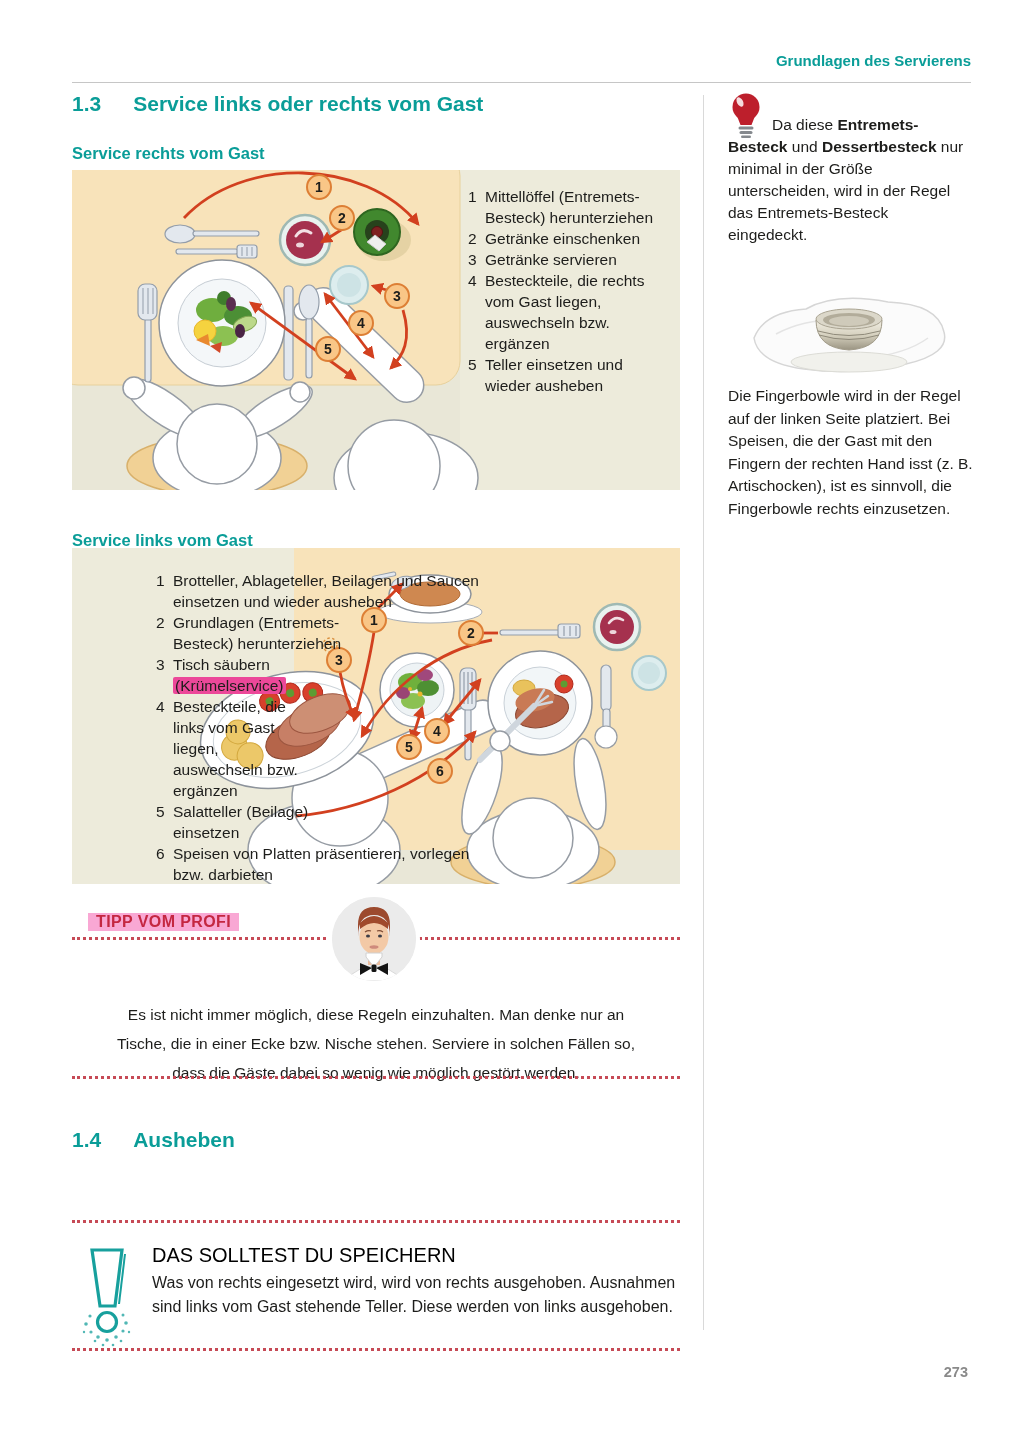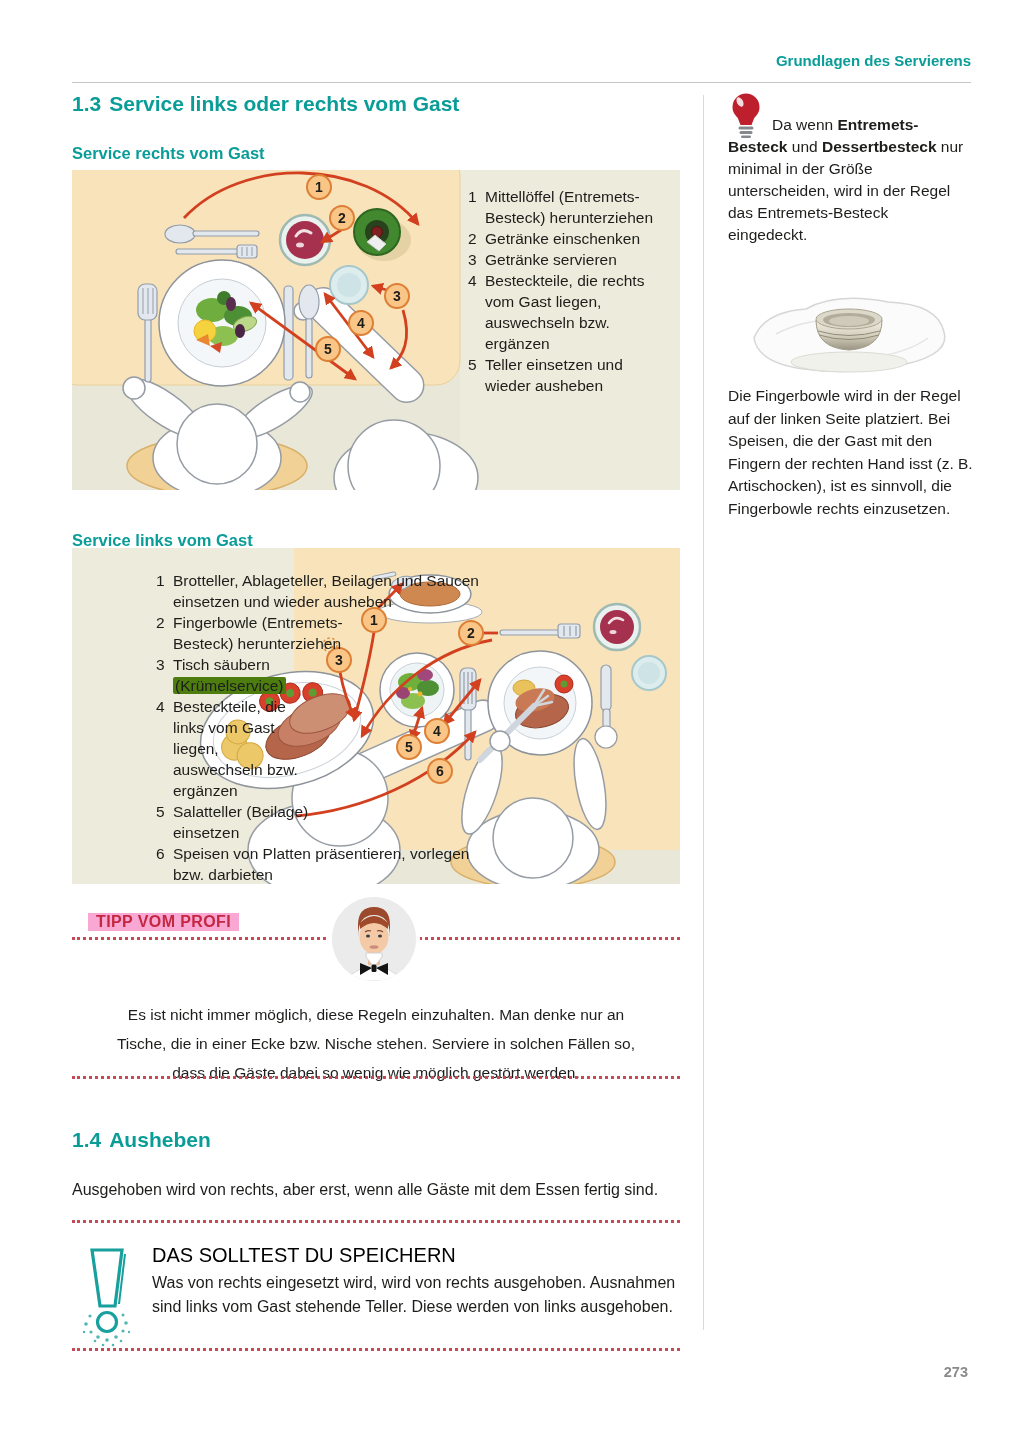--- a/index.html
+++ b/index.html
@@ -4,34 +4,34 @@
 <style>
   html,body { margin:0; padding:0; background:#ffffff; }
   body { font-family:"Liberation Sans", sans-serif; color:#1d1d1b; }
   .page { position:relative; width:1018px; height:1440px; background:#fff; overflow:hidden; }
 
   .running-head { position:absolute; top:52px; right:47px; font-size:15px; font-weight:bold; color:#0a9d98; }
   .head-rule { position:absolute; top:82px; left:72px; width:899px; border-top:1.5px solid #c6c6c6; }
   .col-rule { position:absolute; left:703px; top:95px; height:1235px; border-left:1.5px solid #d9d9d9; }
 
   .h1 { position:absolute; left:72px; color:#0a9d98; font-size:21px; font-weight:bold; }
-  .h1 .h1-num { margin-right:8px; }
+  .h1 .h1-num { margin-right:32px; }
   .h2 { position:absolute; left:72px; color:#0a9d98; font-size:16.5px; font-weight:bold; }
 
   .figure { position:absolute; left:72px; }
   .figure svg { position:absolute; left:0; top:0; display:block; font-family:"Liberation Sans", sans-serif; }
 
   .steps { position:absolute; font-size:15.5px; line-height:21px; color:#1d1d1b; }
   .step { display:flex; }
   .sn { width:17px; flex-shrink:0; }
   .st { flex:1; }
   .steps-f1 { left:396px; top:16px; width:204px; }
   .steps-f2 { left:84px; top:22px; width:340px; }
   .steps-f2 .narrow { width:212px; }
-  .hl { background:#4d7c0f; border-radius:2px; padding:0 2px; }
+  .hl { background:#ec4899; border-radius:2px; padding:0 2px; }
 
   .tip-sec { position:absolute; left:72px; top:893px; width:608px; height:200px; }
   .tip-dots { position:absolute; top:44px; left:0; right:0; border-top:3px dotted #c64a56; }
   .tip-label { position:absolute; top:20px; left:16px; background:#f9a8d4; padding:0 8px; color:#c42741; font-weight:bold; font-size:16px; letter-spacing:0.4px; }
   .avatar { position:absolute; left:256px; top:0; width:92px; height:92px; border-radius:50%; border:4px solid #fff; overflow:hidden; background:#ebebeb; box-sizing:border-box; }
   .avatar svg { display:block; }
   .tip-text { position:absolute; top:100px; left:44px; width:520px; text-align:center; font-size:15.5px; line-height:29px;margin-top:7px; }
 
   .dotted { position:absolute; left:72px; width:608px; border-top:3px dotted #c64a56; }
 
@@ -366,21 +366,21 @@
       </g>
     </svg>
 
     <div class="steps steps-f2">
       <div class="step">
           <span class="sn">1</span>
           <span class="st">Brotteller, Ablageteller, Beilagen und Saucen einsetzen und wieder ausheben</span>
         </div>
       <div class="step narrow">
           <span class="sn">2</span>
-          <span class="st">Fingerbowle (Entremets-Besteck) herunterziehen</span>
+          <span class="st">Grundlagen (Entremets-Besteck) herunterziehen</span>
         </div>
       <div class="step narrow">
           <span class="sn">3</span>
           <span class="st"><span>Tisch säubern </span><br><span class="hl">(Krümelservice)</span></span>
         </div>
       <div class="step narrow" style="width:150px;">
           <span class="sn">4</span>
           <span class="st">Besteckteile, die links vom Gast liegen, auswechseln bzw. ergänzen</span>
         </div>
       <div class="step narrow" style="width:180px;">
@@ -417,21 +417,20 @@
       </svg>
     </div>
     <div class="tip-text">Es ist nicht immer möglich, diese Regeln einzuhalten. Man denke nur an Tische, die in einer Ecke bzw. Nische stehen. Serviere in solchen Fällen so, dass die Gäste dabei so wenig wie möglich gestört werden.</div>
     <div class="tip-dots" style="top:183px;"></div>
   </div>
 
   <div class="h1" style="top:1128px;">
     <span class="h1-num">1.4</span><span>Ausheben</span>
   </div>
 
-  <div class="para" style="top:1178px;">Ausgehoben wird von rechts, aber erst, wenn alle Gäste mit dem Essen fertig sind.</div>
 
   <div class="dotted" style="top:1220px;"></div>
 
   <div class="remember">
     <div class="rem-icon">
       <svg width="60" height="104" viewBox="0 0 60 104">
         <g fill="none" stroke="#17a09d" stroke-width="3.2">
           <path d="M16,6 L46,6 L39,62 L24,62 Z"></path>
           <path d="M49,10 L43,60" stroke-width="2"></path>
           <circle cx="31" cy="78" r="9.5"></circle>
@@ -468,21 +467,21 @@
       <svg width="36" height="50" viewBox="0 0 36 50">
         <circle cx="18" cy="15" r="13.5" fill="#bd1f2c"></circle>
         <path d="M9,24 L27,24 L23.5,33 L12.5,33 Z" fill="#bd1f2c"></path>
         <ellipse cx="12" cy="10" rx="3" ry="5" fill="#ffffff" opacity="0.85" transform="rotate(-28 12 10)"></ellipse>
         <rect x="10.5" y="34.5" width="15" height="3" rx="1.5" fill="#85898e"></rect>
         <rect x="11.5" y="39" width="13" height="3" rx="1.5" fill="#85898e"></rect>
         <rect x="13" y="43.5" width="10" height="2.6" rx="1.3" fill="#85898e"></rect>
       </svg>
     </div>
     <div class="sb-tip-body">
-      <span>Da wenn </span><b>Entremets-Besteck</b><span> und </span><b>Dessertbesteck</b><span> nur minimal in der Größe unterscheiden, wird in der Regel das Entremets-Besteck eingedeckt.</span>
+      <span>Da diese </span><b>Entremets-Besteck</b><span> und </span><b>Dessertbesteck</b><span> nur minimal in der Größe unterscheiden, wird in der Regel das Entremets-Besteck eingedeckt.</span>
     </div>
   </div>
 
   <div class="fingerbowl">
     <svg width="226" height="106" viewBox="0 0 226 106">
       <defs>
         <linearGradient id="met" x1="0" y1="0" x2="0" y2="1">
           <stop offset="0" stop-color="#f2efe4"></stop>
             <stop offset="0.5" stop-color="#d6d1bf"></stop>
             <stop offset="1" stop-color="#9a9482"></stop>

